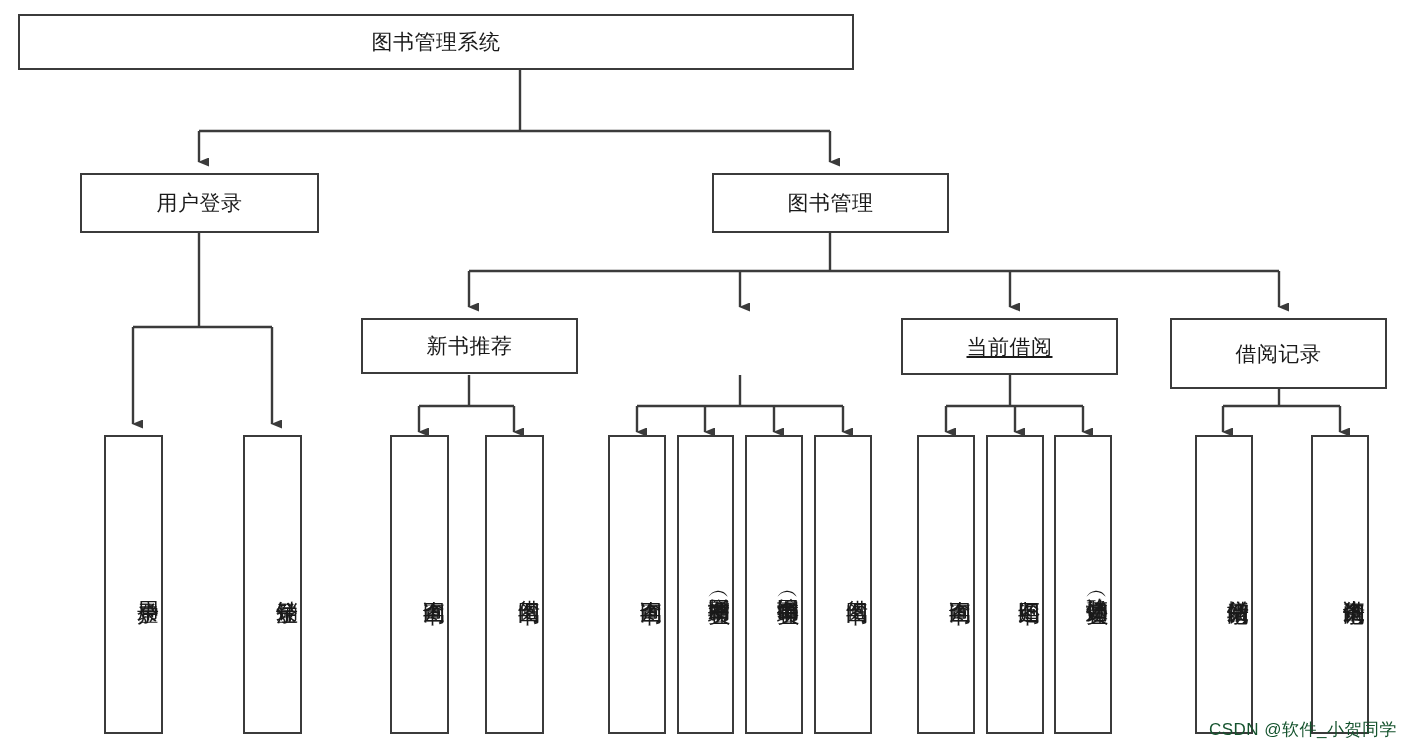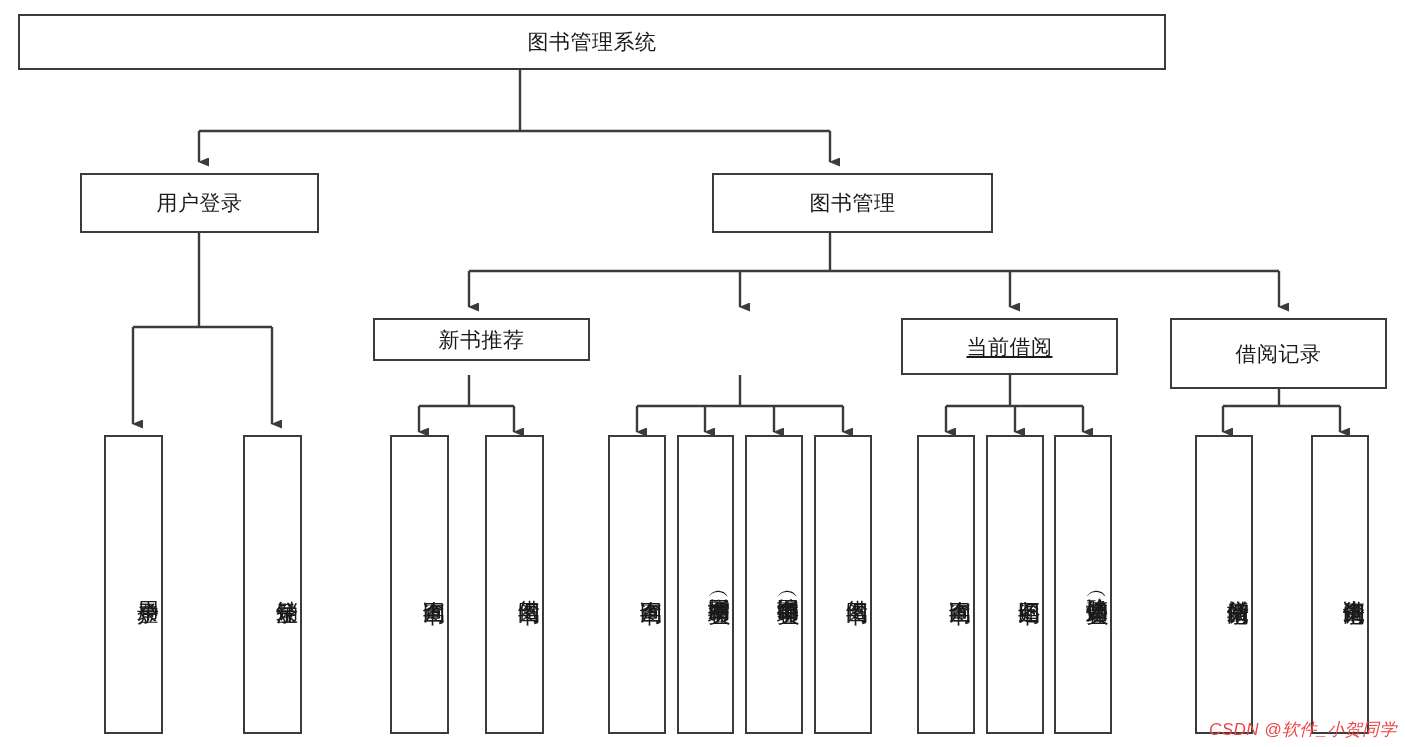--- a/index.html
+++ b/index.html
@@ -50,25 +50,24 @@
   }
   .node .label {
     display: block;
     white-space: pre-line;
   }
   #watermark {
     position: absolute;
     right: 8px;
     bottom: 6px;
     font-size: 17px;
-    color: #ef4444;
+    color: #14532d;
     letter-spacing: 0.5px;
     white-space: nowrap;
     pointer-events: none;
-    font-style: italic;
   }
 </style>
 </head>
 <body>
 
 <div id="canvas">
 
   <svg id="wires" viewBox="0 0 1405 747" xmlns="http://www.w3.org/2000/svg">
     <defs>
       <marker id="arrow" markerWidth="9" markerHeight="11" refX="4.5" refY="10" orient="auto" markerUnits="userSpaceOnUse">
@@ -112,32 +111,32 @@
       <path d="M1015,406 L1015,432" marker-end="url(#arrow)"></path>
       <path d="M1083,406 L1083,432" marker-end="url(#arrow)"></path>
 
       <path d="M1279,375 L1279,406"></path>
       <path d="M1223,406 L1340,406"></path>
       <path d="M1223,406 L1223,432" marker-end="url(#arrow)"></path>
       <path d="M1340,406 L1340,432" marker-end="url(#arrow)"></path>
     </g>
   </svg>
 
-  <div class="node horizontal" style="left:18px; top:14px; width:1148px; height:56px;">
+  <div class="node horizontal" style="left:18px; top:14px; width:836px; height:56px;">
     <span class="label">图书管理系统</span>
   </div>
 
   <div class="node horizontal" style="left:80px; top:173px; width:239px; height:60px;">
     <span class="label">用户登录</span>
   </div>
-  <div class="node horizontal" style="left:712px; top:173px; width:281px; height:60px;">
+  <div class="node horizontal" style="left:712px; top:173px; width:237px; height:60px;">
     <span class="label">图书管理</span>
   </div>
 
-  <div class="node horizontal" style="left:361px; top:318px; width:217px; height:43px;margin-left:12px;">
+  <div class="node horizontal" style="left:361px; top:318px; width:217px; height:56px;">
     <span class="label">新书推荐</span>
   </div>
   <div class="node horizontal" style="left:901px; top:318px; width:217px; height:57px;text-decoration:underline;">
     <span class="label">当前借阅</span>
   </div>
   <div class="node horizontal" style="left:1170px; top:318px; width:217px; height:71px;">
     <span class="label">借阅记录</span>
   </div>
 
   <div class="node vertical" style="left:104px; top:435px; width:59px; height:299px;">

